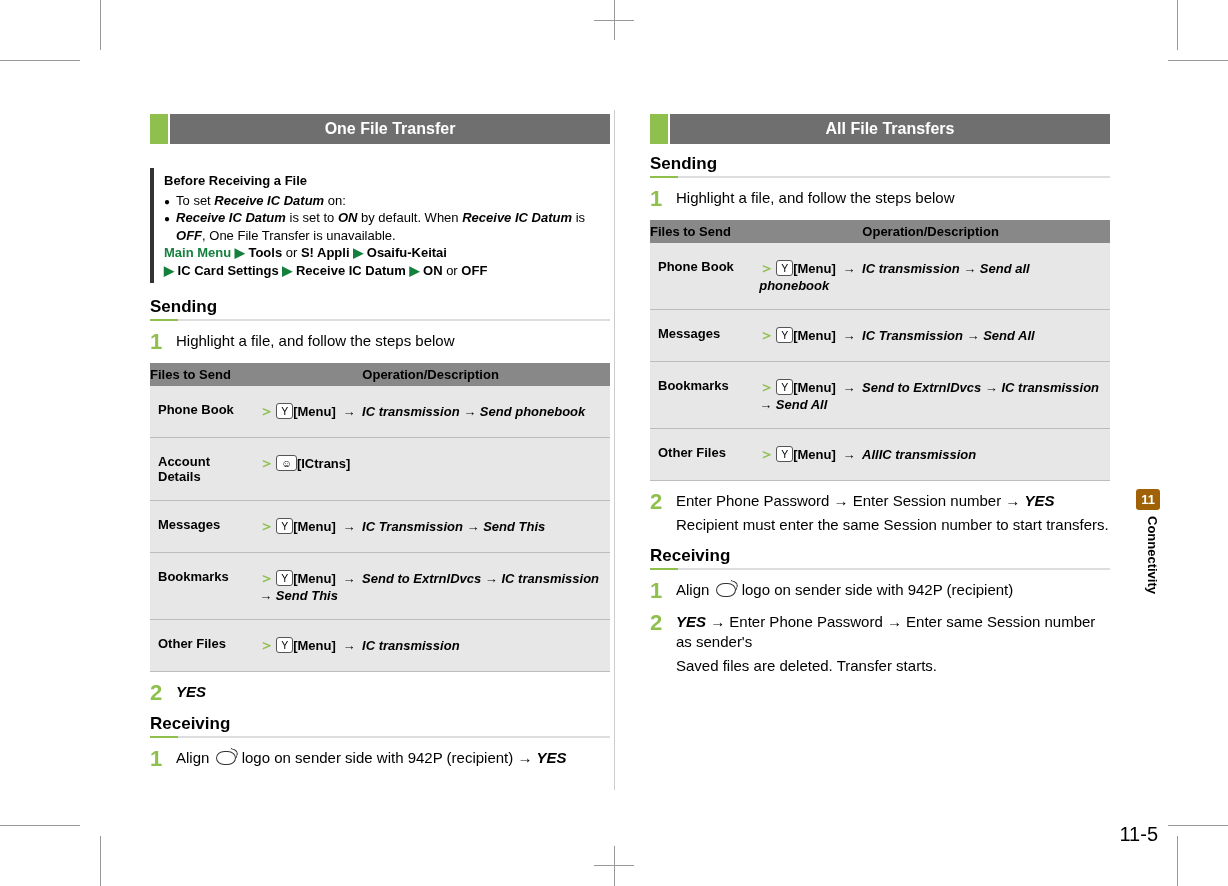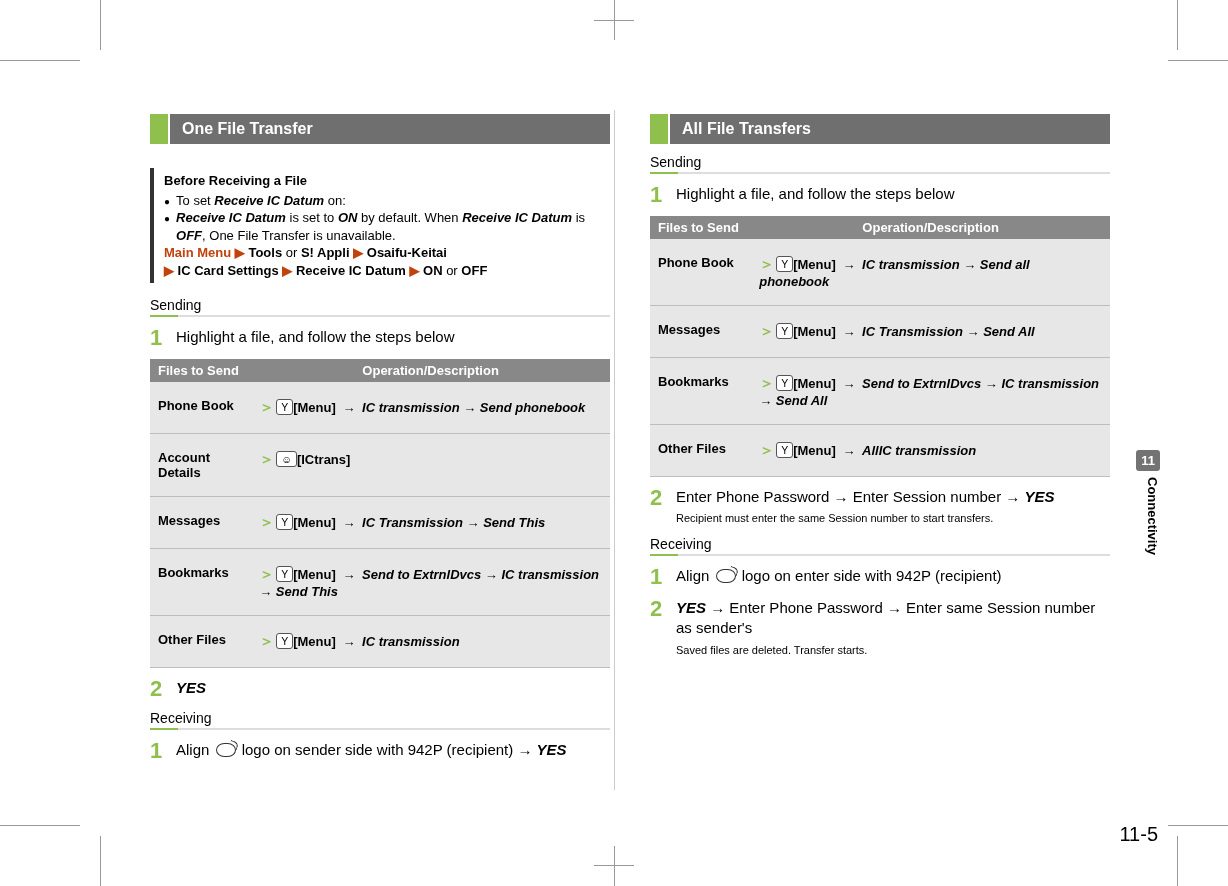--- a/index.html
+++ b/index.html
@@ -35,20 +35,21 @@
     top: 110px;
     width: 1px;
     height: 680px;
     background: #ccc;
   }
 
   .section-heading {
     display: flex;
     align-items: stretch;
     margin: 4px 0 10px 0;
+    text-align: center;
   }
   .section-heading .bar {
     width: 18px;
     background: #8fbf4d;
     margin-right: 2px;
   }
   .section-heading .title {
     background: #6f6f6f;
     color: #fff;
     font-weight: bold;
@@ -60,60 +61,60 @@
   .note-block {
     border-left: 4px solid #333;
     padding: 4px 0 4px 10px;
     margin: 24px 0 14px 0;
     font-size: 13px;
     line-height: 1.35;
   }
   .note-block .note-title { font-weight: bold; margin-bottom: 2px; }
   .note-block .bullet { display: flex; }
   .note-block .bullet::before { content: "●"; font-size: 10px; margin: 3px 6px 0 0; }
-  .note-block .mm { color: #c2410c; font-weight: bold; }
+  .note-block .mm { color: #15803d; font-weight: bold; }
 
   .sub-heading {
-    font-weight: normal;
-    font-size: 14px;
+    font-weight: bold;
+    font-size: 17px;
     margin: 10px 0 2px 0;
   }
   .sub-rule {
     height: 2px;
     background: linear-gradient(to right, #8fbf4d 0, #8fbf4d 28px, #ddd 28px, #ddd 100%);
     margin-bottom: 10px;
   }
 
   .step { display: flex; margin: 6px 0 10px 0; }
   .step-num {
     color: #8fbf4d;
     font-size: 22px;
     font-weight: bold;
     width: 26px;
     flex: none;
     line-height: 1;
   }
   .step-body { flex: 1; font-size: 15px; line-height: 1.35; }
-  .step-body .sub { font-size: 11px; margin-top: 4px; }
+  .step-body .sub { font-size: 15px; margin-top: 4px; }
 
   .ref-bullet { display: flex; font-size: 13.5px; margin: 4px 0 8px 0; }
   .ref-bullet::before { content: "●"; font-size: 10px; margin: 3px 6px 0 0; }
 
   table.opts {
     width: 100%;
     border-collapse: collapse;
     font-size: 13px;
     margin: 6px 0 10px 0;
   }
   table.opts th {
     background: #888;
-    color: #ffffff;
+    color: #000000;
     font-weight: bold;
     text-align: left;
-    padding: 4px 8px;
+    padding: 4px 0;
   }
   table.opts th.center { text-align: center; }
   table.opts td {
     background: #e7e7e7;
     padding: 16px 8px;
     border-bottom: 1px solid #bdbdbd;
     vertical-align: top;
   }
   table.opts td.label { font-weight: bold; width: 22%; }
   .chev { color: #8fbf4d; font-weight: bold; margin-right: 2px; font-size: 15px; }
@@ -131,27 +132,28 @@
   .bi { font-style: italic; font-weight: bold; }
   .b { font-weight: bold; }
 
   .side-tab {
     position: absolute;
     right: 68px;
     top: 450px;
     width: 24px;
   }
   .side-tab .chip {
-    background: #737373;
+    background: #a16207;
     color: #fff;
     font-weight: bold;
     font-size: 13px;
     text-align: center;
     padding: 3px 0;
     border-radius: 3px;
+    margin-top: 39px;
   }
   .side-tab .vtext {
     writing-mode: vertical-rl;
     font-weight: bold;
     font-size: 13px;
     margin-top: 6px;
     text-align: center;
     width: 24px;
   }
 
@@ -357,21 +359,21 @@
         <div class="sub">Recipient must enter the same Session number to start transfers.</div>
       </div>
     </div>
 
     <div class="sub-heading">Receiving</div>
     <div class="sub-rule"></div>
 
     <div class="step">
       <div class="step-num">1</div>
       <div class="step-body">
-        <span>Align </span><span class="logo-ic"></span><span> logo on enter side with 942P (recipient)</span>
+        <span>Align </span><span class="logo-ic"></span><span> logo on sender side with 942P (recipient)</span>
       </div>
     </div>
 
     <div class="step">
       <div class="step-num">2</div>
       <div class="step-body">
         <span class="bi">YES</span><span> → Enter Phone Password → Enter same Session number as sender's</span>
         <div class="sub">Saved files are deleted. Transfer starts.</div>
       </div>
     </div>

